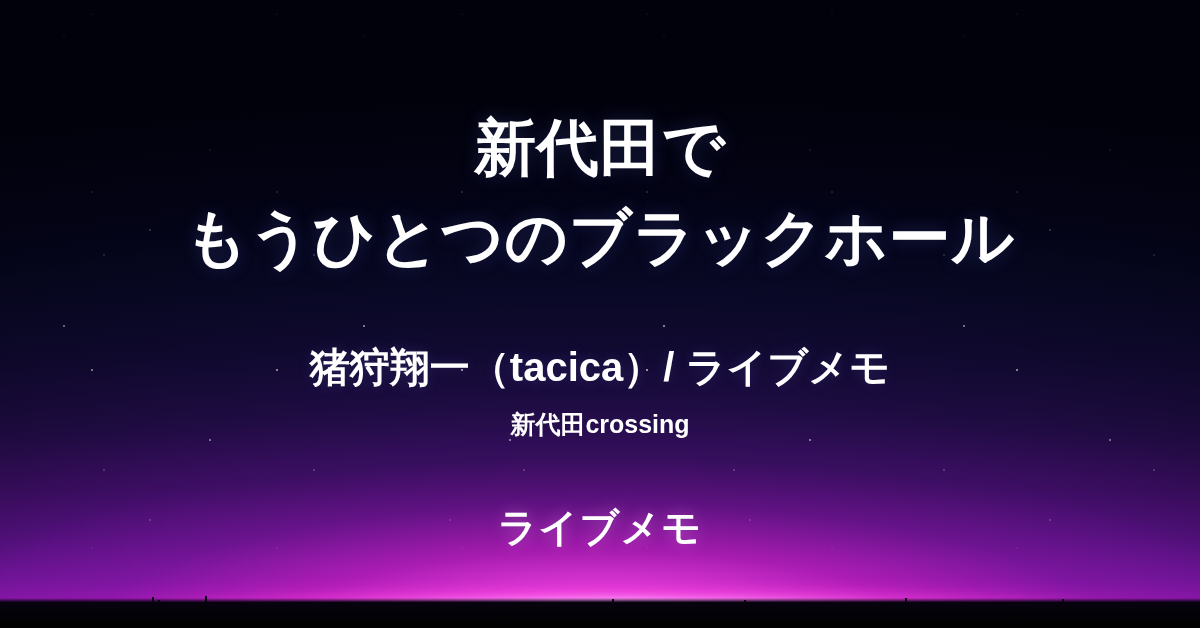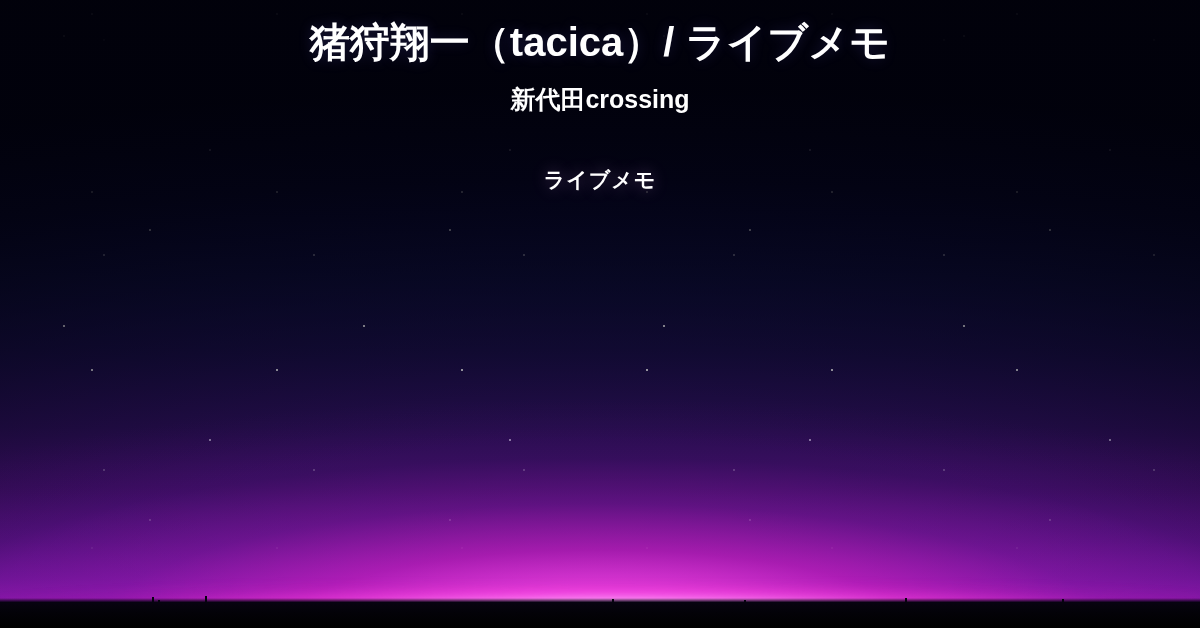--- a/index.html
+++ b/index.html
@@ -196,22 +196,22 @@
 
   .venue {
     margin-top: 20px;
     font-size: 25px;
     font-weight: 700;
     line-height: 1.25;
     white-space: nowrap;
   }
 
   .brand {
-    margin-top: 52px;
-    font-size: 21px;
+    margin-top: 65px;
+    font-size: 39px;
     font-weight: 700;
     line-height: 1.2;
     letter-spacing: 1px;
     white-space: nowrap;
     text-shadow: 0 0 16px rgba(255,180,255,0.35);
     text-align: right;
   }
 </style>
 </head>
 <body>
@@ -236,20 +236,24 @@
     <div class="tower" style="left:205px;height:10px;"></div>
     <div class="tower" style="left:612px;height:7px;"></div>
     <div class="tower" style="left:744px;height:6px;"></div>
     <div class="tower" style="left:905px;height:8px;"></div>
     <div class="tower" style="left:1062px;height:7px;"></div>
   </div>
   <div class="ground"></div>
 
   <div class="content">
 
+    <h1 class="title">
+      <span class="title-line">新代田で</span>
+      <span class="title-line">もうひとつのブラックホール</span>
+    </h1>
 
     <div class="performers">猪狩翔一（tacica）/ ライブメモ</div>
 
 
     <div class="venue">新代田crossing</div>
 
     <div class="brand">ライブメモ</div>
 
   </div>
 </div>

